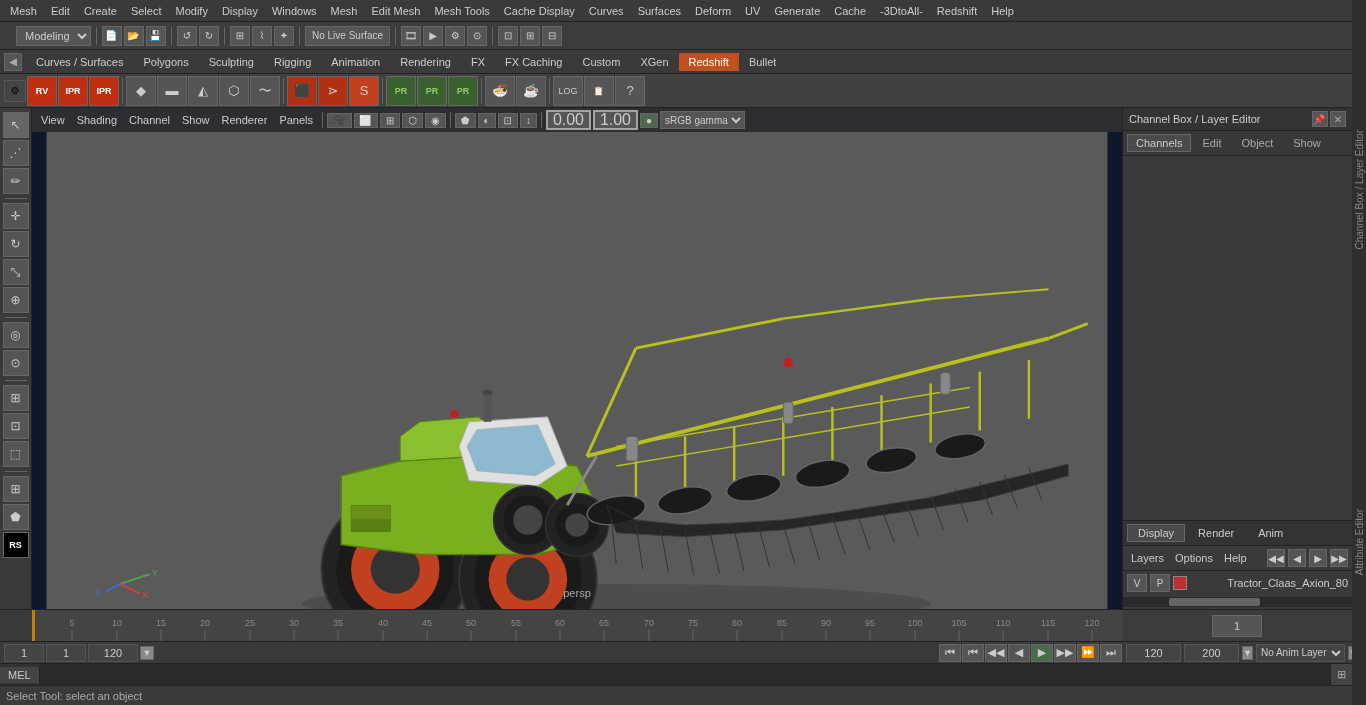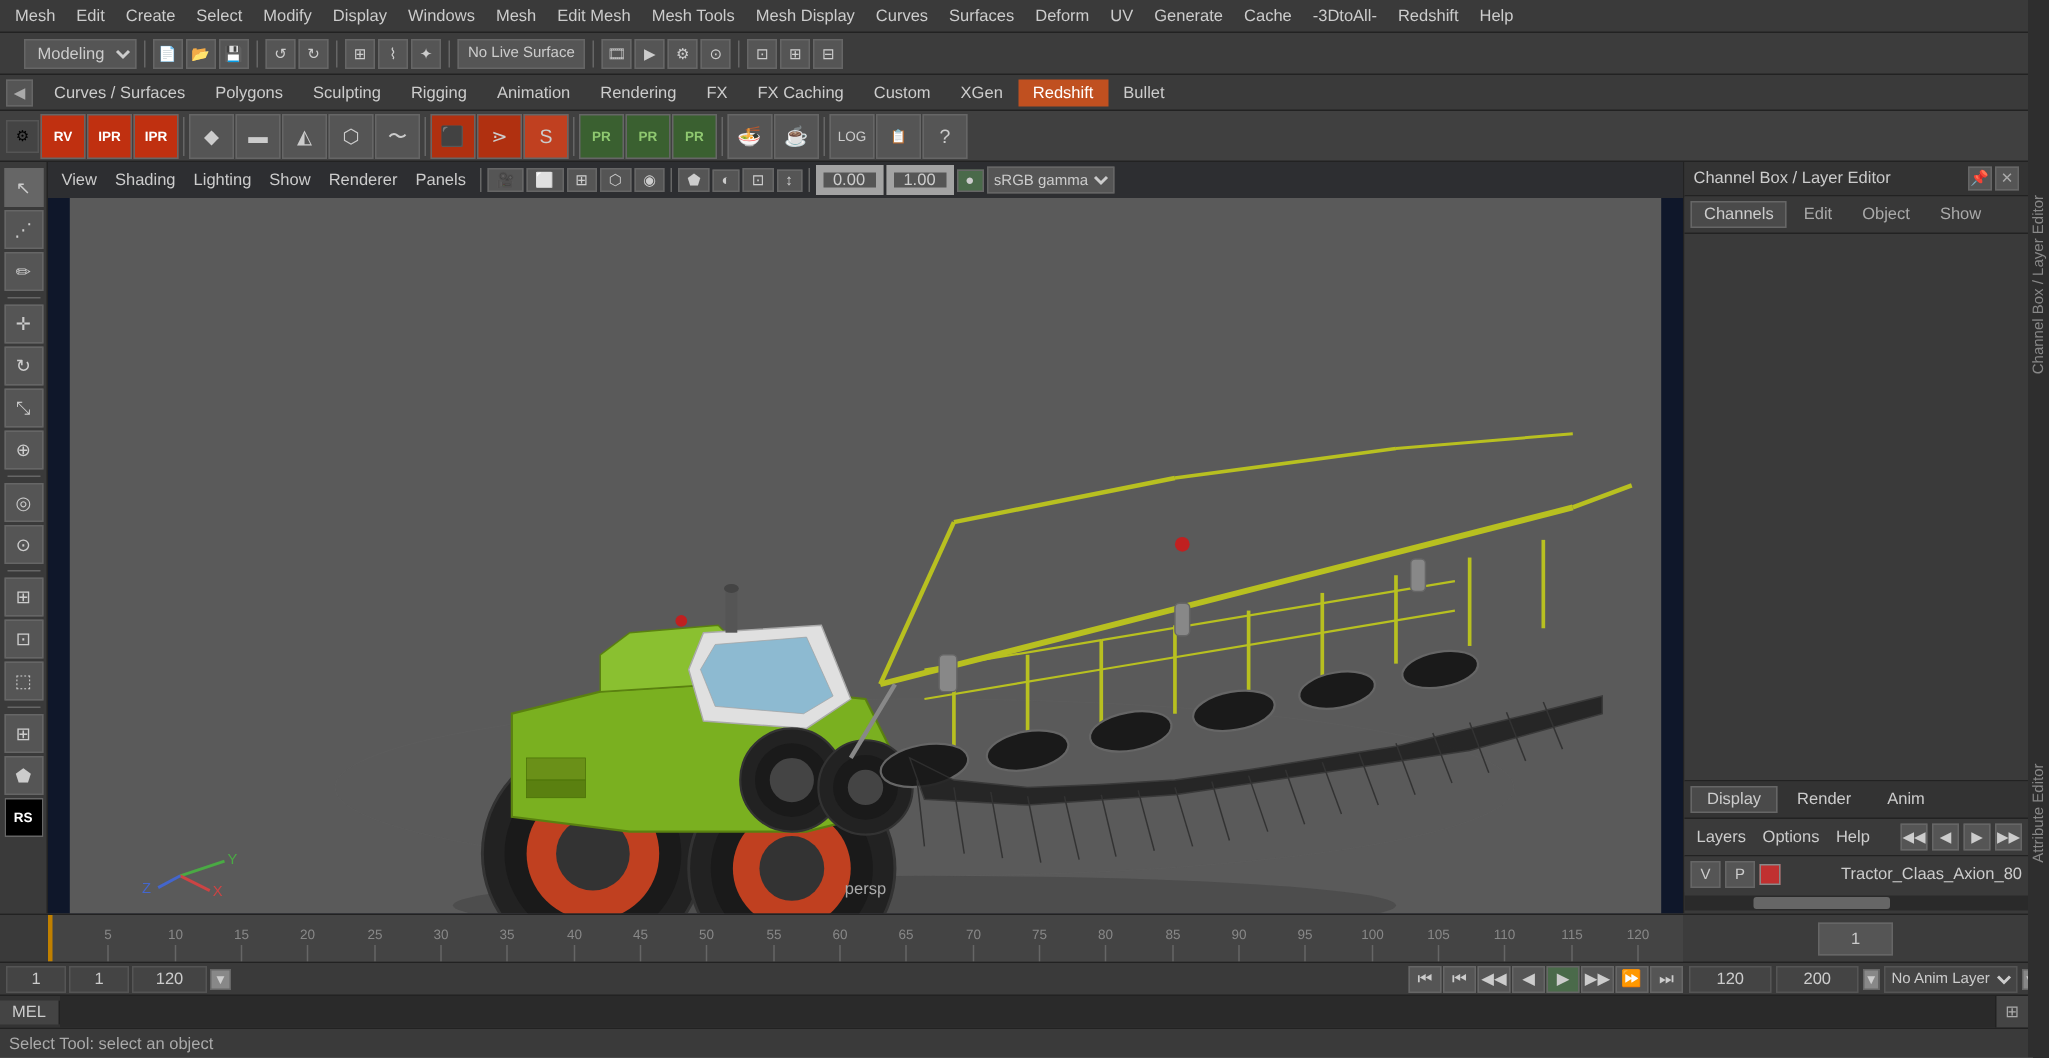--- a/index.html
+++ b/index.html
@@ -31,21 +31,21 @@
     #left-toolbar { width: 32px; background: #3a3a3a; border-right: 1px solid #222; display: flex; flex-direction: column; align-items: center; padding: 4px 0; gap: 2px; overflow: hidden; }
     .lt-btn { width: 26px; height: 26px; background: #555; border: 1px solid #666; cursor: pointer; display:flex; align-items:center; justify-content:center; font-size: 12px; color: #ccc; }
     .lt-sep { width: 22px; height: 1px; background: #666; margin: 2px 0; }
 
     
     #viewport { flex: 1; background: #0f172a; position: relative; overflow: hidden; }
     #viewport-toolbar { display: flex; align-items: center; height: 24px; background: rgba(50,50,50,0.85); padding: 0 4px; gap: 2px; }
     .vp-btn { padding: 1px 5px; background: #555; border: 1px solid #666; color: #ccc; font-size: 10px; cursor: pointer; }
     .vp-sep { width: 1px; height: 16px; background: #666; margin: 0 2px; }
     .vp-menu { color: #ccc; font-size: 11px; padding: 1px 5px; cursor: pointer; }
-    .vp-input { background: #555; border: 5px solid #a3a3a3; color: #ccc; width: 45px; height: 20px; font-size: 11px; text-align: center; }
+    .vp-input { background: #555; border: 2px solid #a3a3a3; color: #ccc; width: 45px; height: 20px; font-size: 16px; text-align: center; }
     .vp-select { background: #555; border: 1px solid #666; color: #ccc; height: 18px; font-size: 10px; }
     #viewport-label { position: absolute; bottom: 10px; left: 50%; transform: translateX(-50%); color: #aaa; font-size: 11px; pointer-events: none; }
     #viewport-scene { width: 100%; height: 100%; display: flex; align-items: center; justify-content: center; }
 
     
     #scene-svg { width: 100%; height: 100%; }
 
     
     #right-panel { width: 230px; background: #3a3a3a; border-left: 1px solid #222; display: flex; flex-direction: column; }
     #channel-header { display: flex; align-items: center; justify-content: space-between; padding: 3px 6px; background: #333; border-bottom: 1px solid #222; }
@@ -118,21 +118,21 @@
       <span class="menu-item">Mesh</span>
       <span class="menu-item">Edit</span>
       <span class="menu-item">Create</span>
       <span class="menu-item">Select</span>
       <span class="menu-item">Modify</span>
       <span class="menu-item">Display</span>
       <span class="menu-item">Windows</span>
       <span class="menu-item">Mesh</span>
       <span class="menu-item">Edit Mesh</span>
       <span class="menu-item">Mesh Tools</span>
-      <span class="menu-item">Mesh Display</span>
+      <span class="menu-item">Cache Display</span>
       <span class="menu-item">Curves</span>
       <span class="menu-item">Surfaces</span>
       <span class="menu-item">Deform</span>
       <span class="menu-item">UV</span>
       <span class="menu-item">Generate</span>
       <span class="menu-item">Cache</span>
       <span class="menu-item">-3DtoAll-</span>
       <span class="menu-item">Redshift</span>
       <span class="menu-item">Help</span>
     </div>
@@ -232,21 +232,21 @@
         <button class="lt-btn">⊞</button>
         <button class="lt-btn">⬟</button>
         <button class="lt-btn" style="background:#000000; color:white; font-size:9px; font-weight:bold;">RS</button>
       </div>
 
       <div id="viewport">
 
         <div id="viewport-toolbar">
           <span class="vp-menu">View</span>
           <span class="vp-menu">Shading</span>
-          <span class="vp-menu">Lighting</span>
+          <span class="vp-menu">Channel</span>
           <span class="vp-menu">Show</span>
           <span class="vp-menu">Renderer</span>
           <span class="vp-menu">Panels</span>
           <div class="vp-sep"></div>
 
           <button class="vp-btn">🎥</button>
           <button class="vp-btn">⬜</button>
           <button class="vp-btn">⊞</button>
           <button class="vp-btn">⬡</button>
           <button class="vp-btn">◉</button>

